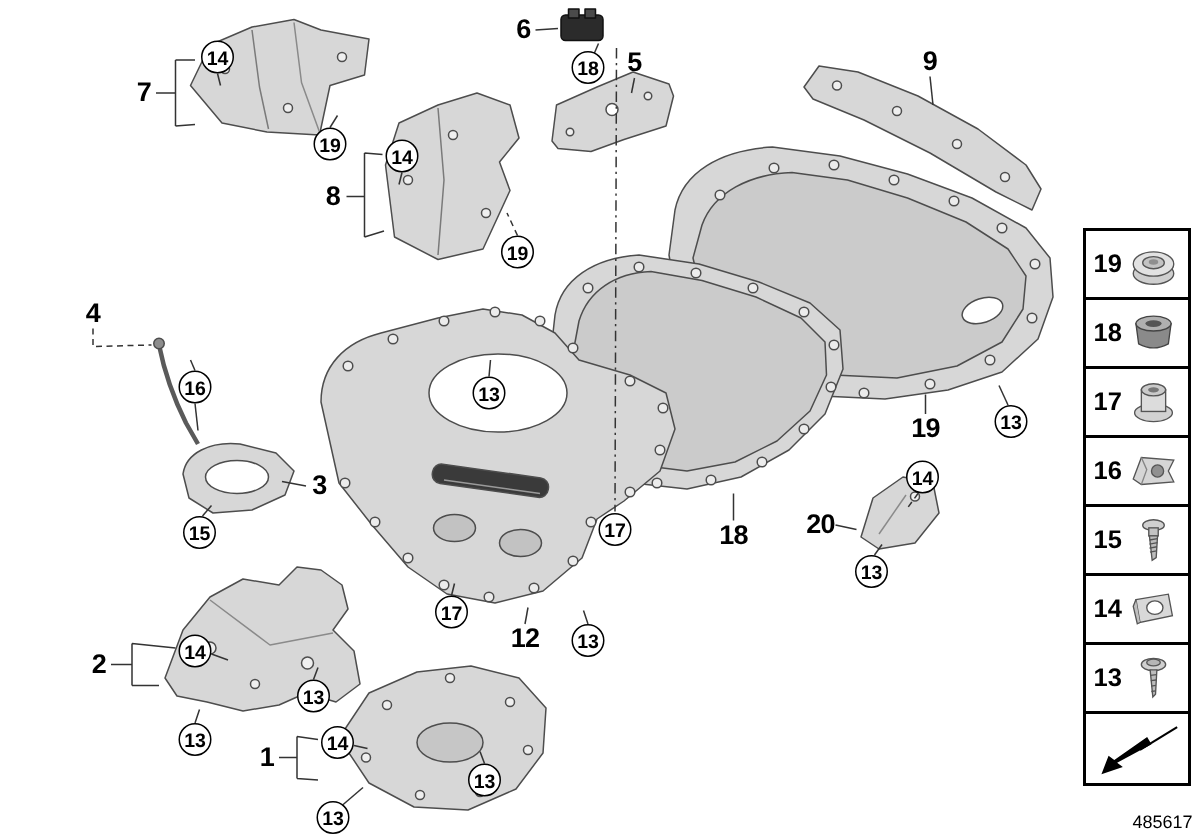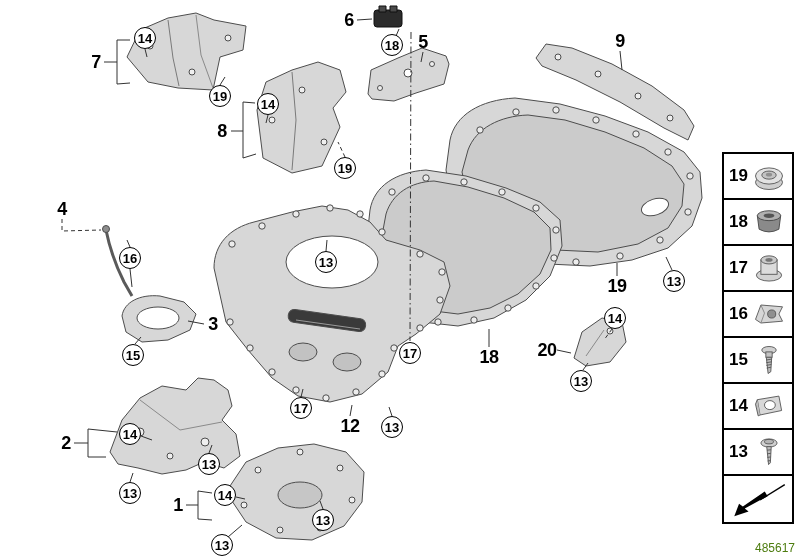--- a/index.html
+++ b/index.html
@@ -24,21 +24,21 @@
     background:#fff;box-sizing:border-box;z-index:6;
   }
   .lrow{
     height:46px;border-bottom:2px solid #000;display:flex;align-items:center;
     justify-content:space-between;padding:0 3px 0 5px;box-sizing:border-box;background:#fff;
   }
   .lrow:last-child{border-bottom:none;}
   .lnum{font-weight:bold;font-size:17px;}
   .licon{flex:0 0 auto;}
 
-  .pn{position:absolute;right:5px;top:541px;font-size:12px;color:#4d7c0f;z-index:6;}
+  .pn{position:absolute;right:5px;top:541px;font-size:12px;color:#000000;z-index:6;}
 </style>
 </head>
 <body>
 
 <div class="stage">
 
   <svg class="parts" width="800" height="560" viewBox="0 0 800 560">
 
     <g fill="#d7d7d7" stroke="#4d4d4d" stroke-width="1" stroke-linejoin="round">
 

